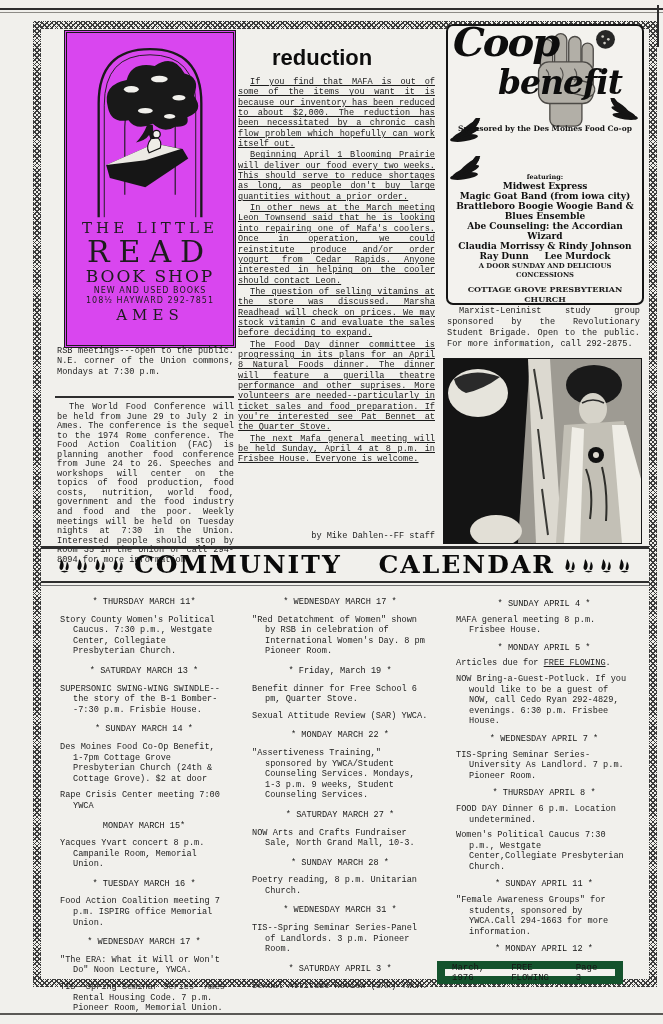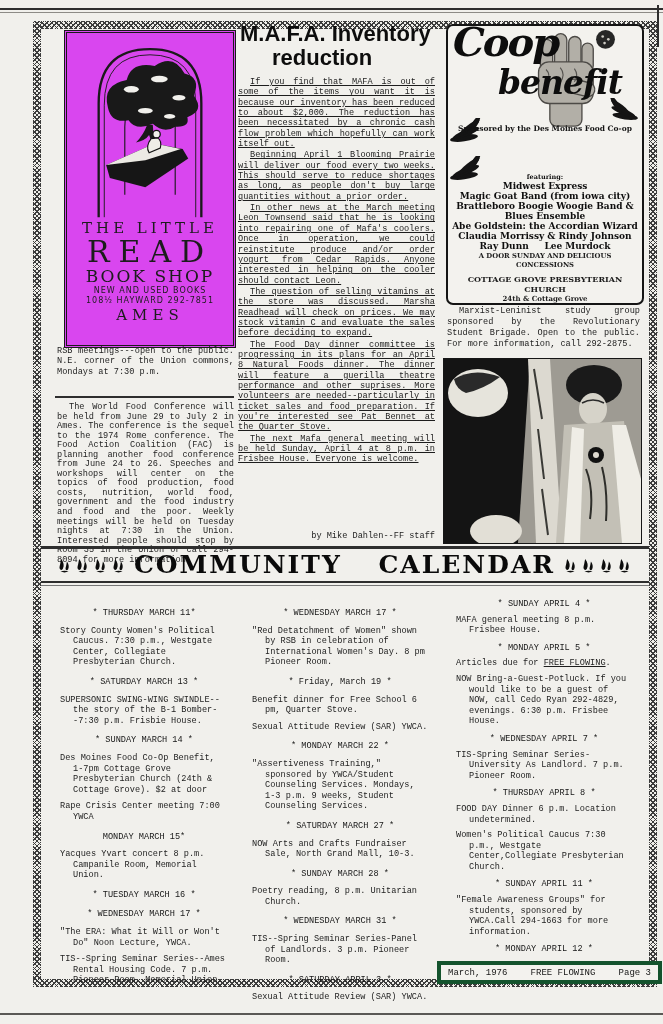--- a/index.html
+++ b/index.html
@@ -50,26 +50,26 @@
   
   #banner-row{left:41px;top:550px;width:607px;height:30px;display:flex;align-items:center;justify-content:center;gap:9px;}
   #cal-title{font:bold 25px/26px "DejaVu Serif",serif;letter-spacing:2px;word-spacing:26px;color:#0a0a0a;}
   .flames{display:flex;gap:5px;align-items:center;}
   
   .cal-col{position:absolute;top:592px;}
   #col1{left:50px;width:188px;}
   #col2{left:242px;width:196px;}
   #col3{left:446px;width:196px;}
   .cal-h{font:8.6px/10.6px "Liberation Mono",monospace;text-align:center;margin:9px 0 7px;white-space:nowrap;color:#161616;}
-  .cal-col .cal-h:first-child{margin-top:16px;}
+  .cal-col .cal-h:first-child{margin-top:5px;}
   .cal-i{font:8.6px/10.6px "Liberation Mono",monospace;margin:0 10px 6px;padding-left:13px;text-indent:-13px;}
   #col3 .cal-h{margin:7px 0 5px;}
   #col3 .cal-i{margin-bottom:5px;}
   
-  #footer{left:437px;top:961px;width:225px;height:23px;border:4px solid #14532d;background:#f3f2ee;
+  #footer{left:437px;top:961px;width:186px;height:23px;border:8px solid #14532d;background:#f3f2ee;
           display:flex;align-items:center;justify-content:space-between;padding:0 7px;box-sizing:border-box;
           font:9px "Liberation Mono",monospace;color:#161616;}
 </style>
 </head>
 <body>
 
 <div id="page">
 
   <div class="hline" style="left:0;top:8px;width:663px;height:2px;"></div>
   <div class="hline" style="left:0;top:12px;width:663px;height:1px;background:#8d8b86;"></div>
@@ -104,21 +104,20 @@
     <div class="bs3">BOOK SHOP</div>
     <div class="bs4">NEW AND USED BOOKS</div>
     <div class="bs4">108½ HAYWARD 292-7851</div>
     <div class="bs5">AMES</div>
   </div>
 
   <div class="abs tw just" style="left:57px;top:346px;width:177px;line-height:10.3px;">RSB meetings---open to the public. N.E. corner of the Union commons, Mondays at 7:30 p.m.</div>
   <div class="hline" style="left:55px;top:396px;width:179px;height:1.5px;"></div>
   <div class="abs tw just" style="left:57px;top:403px;width:177px;line-height:9.55px;text-indent:12px;">The World Food Conference will be held from June 29 to July 2 in Ames. The conference is the sequel to the 1974 Rome conference. The Food Action Coalition (FAC) is planning another food conference from June 24 to 26. Speeches and workshops will center on the topics of food production, food costs, nutrition, world food, government and the food industry and food and the poor. Weekly meetings will be held on Tuesday nights at 7:30 in the Union. Interested people should stop by Room 35 in the Union or call 294-8094 for more information.</div>
 
-  <div class="abs" id="article-title1">M.A.F.A. Inventory</div>
   <div class="abs" id="article-title2">reduction</div>
   <div class="abs tw just" id="article-body">
       <p class="tw just ind">If you find that MAFA is out of some of the items you want it is because our inventory has been reduced to about $2,000. The reduction has been necessitated by a chronic cash flow problem which hopefully can work itself out.</p>
       <p class="tw just ind">Beginning April 1 Blooming Prairie will deliver our food every two weeks. This should serve to reduce shortages as long, as people don't buy large quantities without a prior order.</p>
       <p class="tw just ind">In other news at the March meeting Leon Townsend said that he is looking into repairing one of Mafa's coolers. Once in operation, we could reinstitute produce and/or order yogurt from Cedar Rapids. Anyone interested in helping on the cooler should contact Leon.</p>
       <p class="tw just ind">The question of selling vitamins at the store was discussed. Marsha Readhead will check on prices. We may stock vitamin C and evaluate the sales before deciding to expand.</p>
       <p class="tw just ind">The Food Day dinner committee is progressing in its plans for an April 8 Natural Foods dinner. The dinner will feature a guerilla theatre performance and other suprises. More volunteers are needed--particularly in ticket sales and food preparation. If you're interested see Pat Bennet at the Quarter Stove.</p>
       <p class="tw just ind">The next Mafa general meeting will be held Sunday, April 4 at 8 p.m. in Frisbee House. Everyone is welcome.</p>
     </div>
   <div class="abs" id="article-byline">by Mike Dahlen--FF staff</div>
@@ -167,21 +166,21 @@
         </g>
     </svg>
     <div id="poster-text">
       <div class="p-sponsor">Sponsored by the Des Moines Food Co-op</div>
       <div class="p-feat">featuring:</div>
       <div id="poster-acts">
           <div class="act">Midwest Express</div>
           <div class="act">Magic Goat Band (from iowa city)</div>
           <div class="act">Brattleboro Boogie Woogie Band &amp;</div>
           <div class="act">Blues Ensemble</div>
-          <div class="act">Abe Goldstein: the Accordian Wizard</div>
+          <div class="act">Abe Counseling: the Accordian Wizard</div>
           <div class="act">Claudia Morrissy &amp; Rindy Johnson</div>
           <div class="act">Ray Dunn &nbsp;&nbsp;&nbsp; Lee Murdock</div>
         </div>
       <div class="p-door">A DOOR SUNDAY AND DELICIOUS CONCESSIONS</div>
       <div class="p-venue">COTTAGE GROVE PRESBYTERIAN CHURCH</div>
       <div class="p-addr">24th &amp; Cottage Grove</div>
       <div class="p-date">MARCH 13th &nbsp;&nbsp;&nbsp; 1 TO 7 PM</div>
       <div class="p-price">$1.50 in advance &nbsp; $2.00 at the door</div>
       <div class="p-price">suggested donation</div>
       <div class="p-tickets">TICKET OUTLETS:</div>
@@ -268,20 +267,21 @@
       <div class="cal-h">* THURSDAY MARCH 11*</div>
       <p class="cal-i">Story County Women's Political Caucus. 7:30 p.m., Westgate Center, Collegiate Presbyterian Church.</p>
       <div class="cal-h">* SATURDAY MARCH 13 *</div>
       <p class="cal-i">SUPERSONIC SWING-WING SWINDLE--the story of the B-1 Bomber--7:30 p.m. Frisbie House.</p>
       <div class="cal-h">* SUNDAY MARCH 14 *</div>
       <p class="cal-i">Des Moines Food Co-Op Benefit, 1-7pm Cottage Grove Presbyterian Church (24th &amp; Cottage Grove). $2 at door</p>
       <p class="cal-i">Rape Crisis Center meeting 7:00 YWCA</p>
       <div class="cal-h">MONDAY MARCH 15*</div>
       <p class="cal-i">Yacques Yvart concert 8 p.m. Campanile Room, Memorial Union.</p>
       <div class="cal-h">* TUESDAY MARCH 16 *</div>
+      <p class="cal-i">Food Action Coalition meeting 7 p.m. ISPIRG office Memorial Union.</p>
       <div class="cal-h">* WEDNESDAY MARCH 17 *</div>
       <p class="cal-i">"The ERA: What it Will or Won't Do" Noon Lecture, YWCA.</p>
       <p class="cal-i">TIS--Spring Seminar Series--Ames Rental Housing Code. 7 p.m. Pioneer Room, Memorial Union.</p>
     </div>
   <div class="cal-col" id="col2">
       <div class="cal-h">* WEDNESDAY MARCH 17 *</div>
       <p class="cal-i">"Red Detatchment of Women" shown by RSB in celebration of International Women's Day. 8 pm Pioneer Room.</p>
       <div class="cal-h">* Friday, March 19 *</div>
       <p class="cal-i">Benefit dinner for Free School 6 pm, Quarter Stove.</p>
       <p class="cal-i">Sexual Attitude Review (SAR) YWCA.</p>

